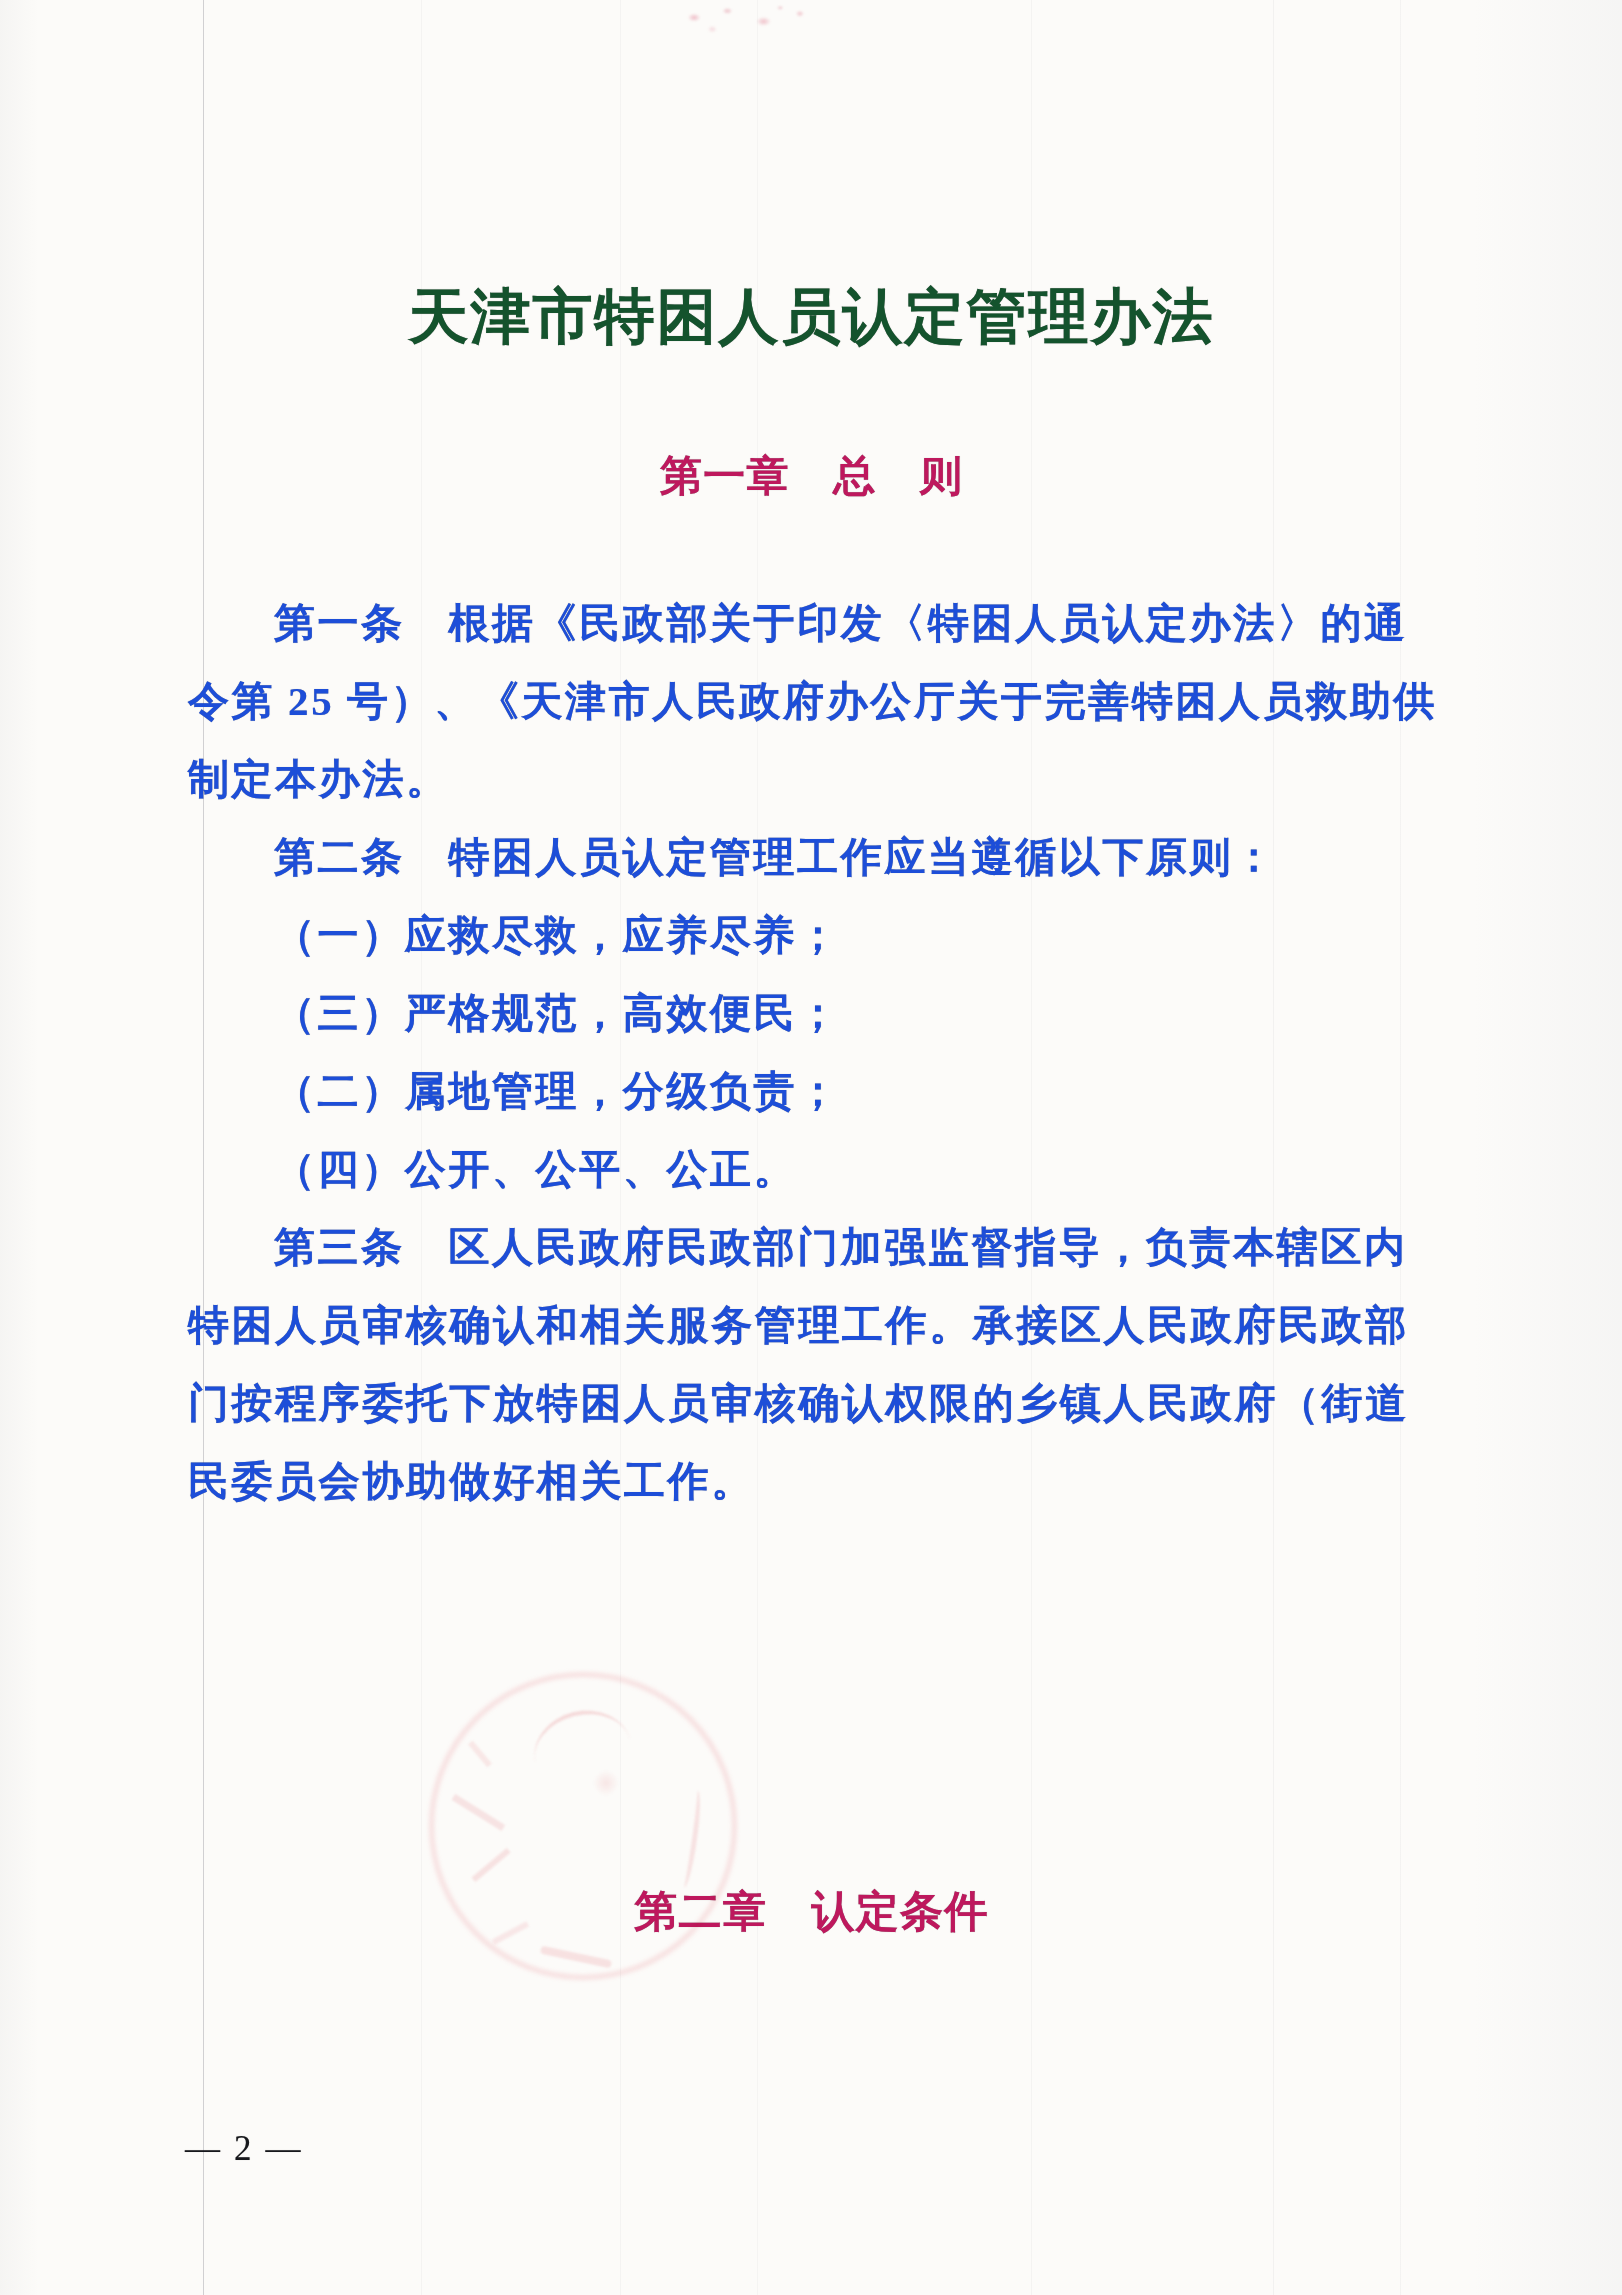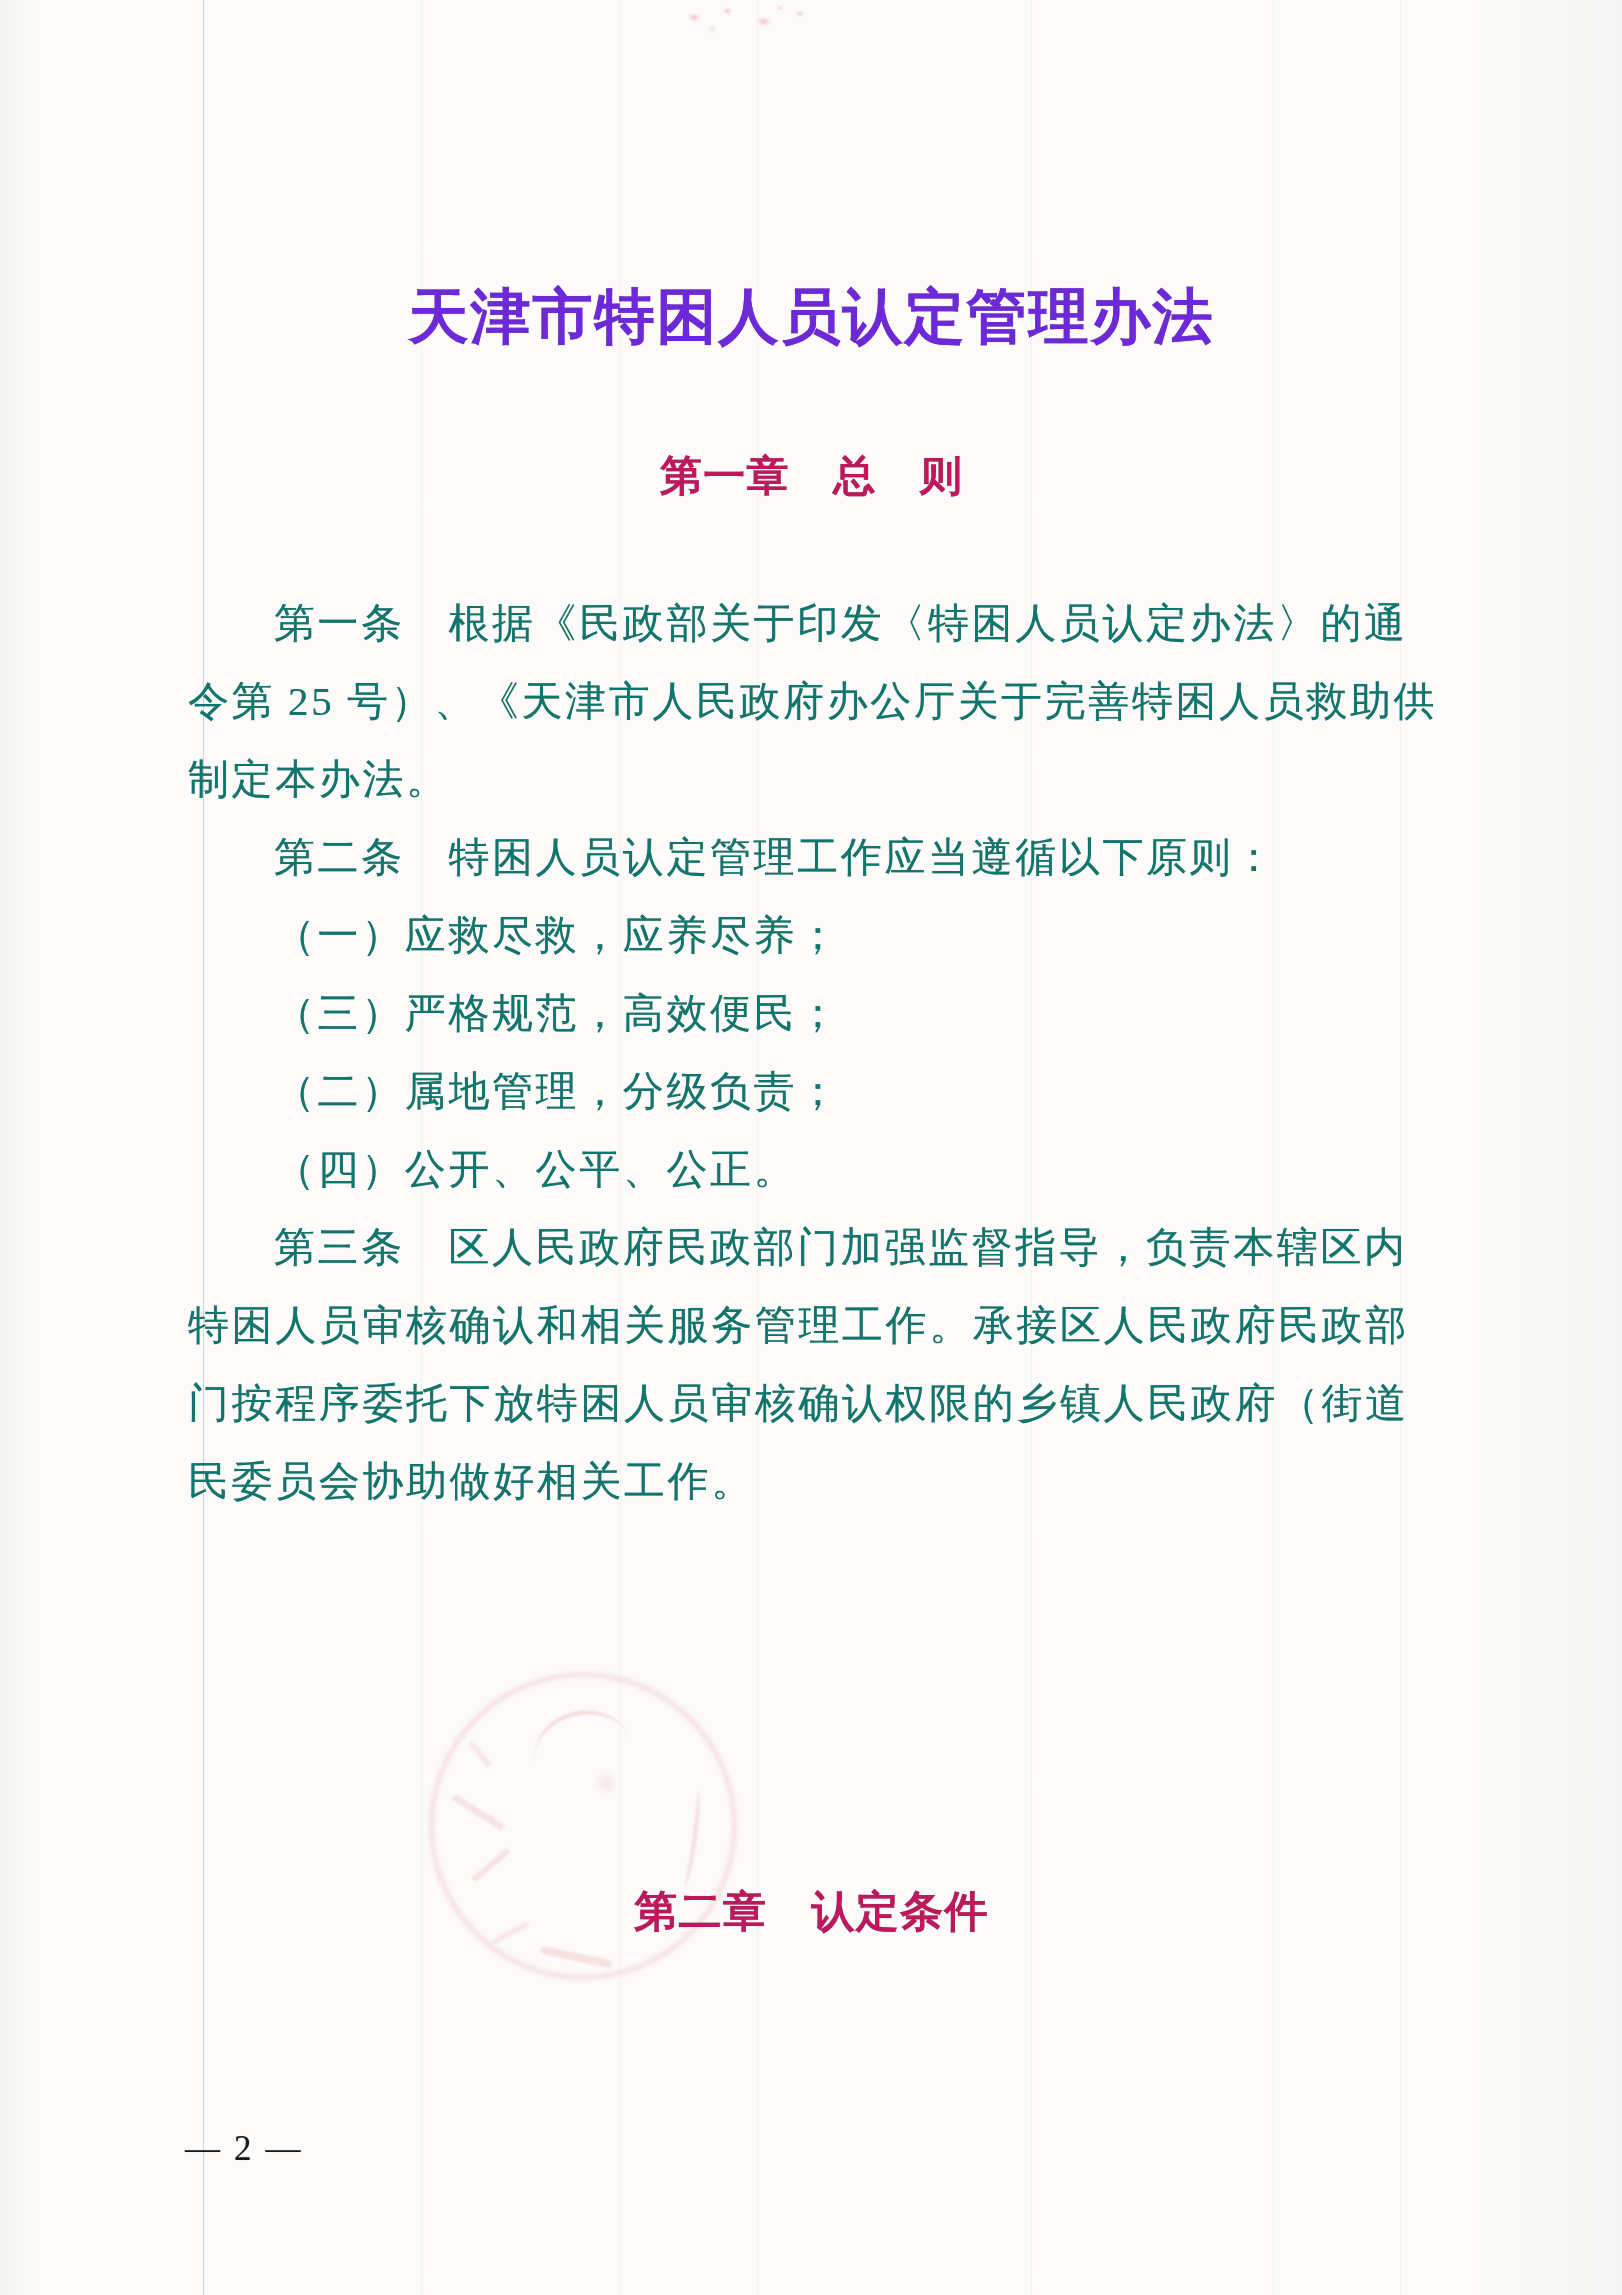--- a/index.html
+++ b/index.html
@@ -43,38 +43,39 @@
       radial-gradient(10.5px 6.5px at 64% 55%, rgba(222,110,135,.42), transparent 70%),
       radial-gradient(5.9px 4.6px at 88% 35%, rgba(226,125,145,.45), transparent 70%),
       radial-gradient(6.5px 5.2px at 30% 75%, rgba(230,140,160,.30), transparent 70%),
       radial-gradient(4.6px 3.3px at 75% 20%, rgba(214,95,120,.35), transparent 70%);
     filter: blur(1.3px);
   }
   .title {
     position: absolute; top: 277px; left: 0; width: 100%;
     margin: 0; text-align: center;
     font-size: 60px; font-weight: 700; letter-spacing: 2px;
-    color: #6d28d9;
+    color: #14532d;
     font-family: "Liberation Serif", "DejaVu Serif", serif;
     text-shadow: 0 0 0.7px rgba(0,0,0,.55);
   }
   .chapter {
     position: absolute; left: 0; width: 100%; text-align: center;
     font-family: "Liberation Sans", "DejaVu Sans", sans-serif;
     font-weight: 700; color: #be185d; letter-spacing: 1.3px;
     text-shadow: 0 0 0.7px rgba(0,0,0,.5);
   }
   .ch1 { top: 448px; font-size: 42px; }
   .ch2 { top: 1883px; font-size: 43px; }
   .body-text { position: absolute; left: 188px; top: 584px; width: 1296px; }
   .bline {
     height: 78px; line-height: 78px;
     font-size: 41px; letter-spacing: 2.6px; white-space: pre;
-    color: #0f766e;
+    color: #1d4ed8;
     text-shadow: 0 0 0.7px rgba(10,10,10,.45);
+    font-weight: bold;
   }
   .bline.ind { padding-left: 86px; }
   .pageno {
     position: absolute; left: 185px; top: 2128px;
     font-size: 35px; letter-spacing: 2.6px; color: #17181c;
     line-height: 42px;
     text-shadow: 0 0 0.7px rgba(0,0,0,.4);
   }
   
   .seal {

